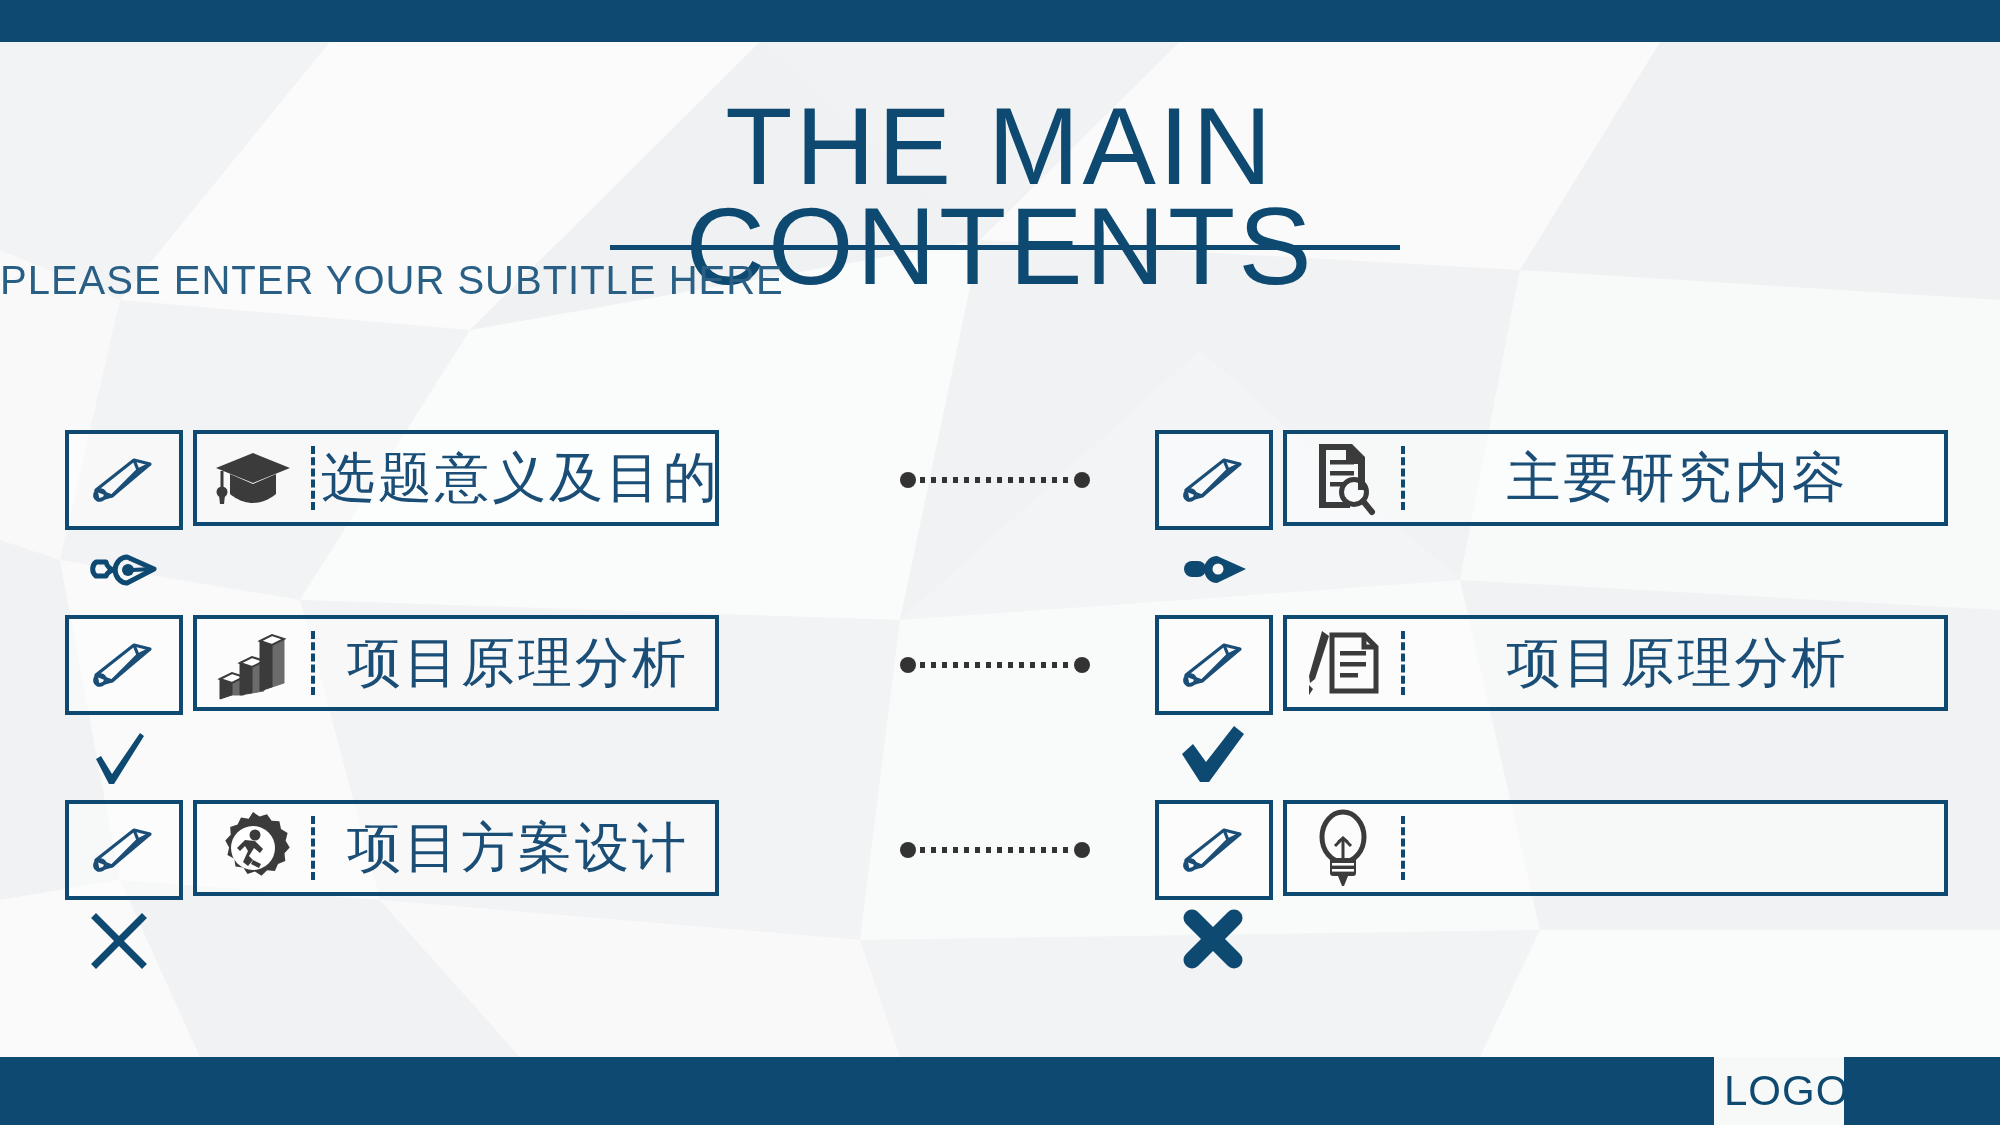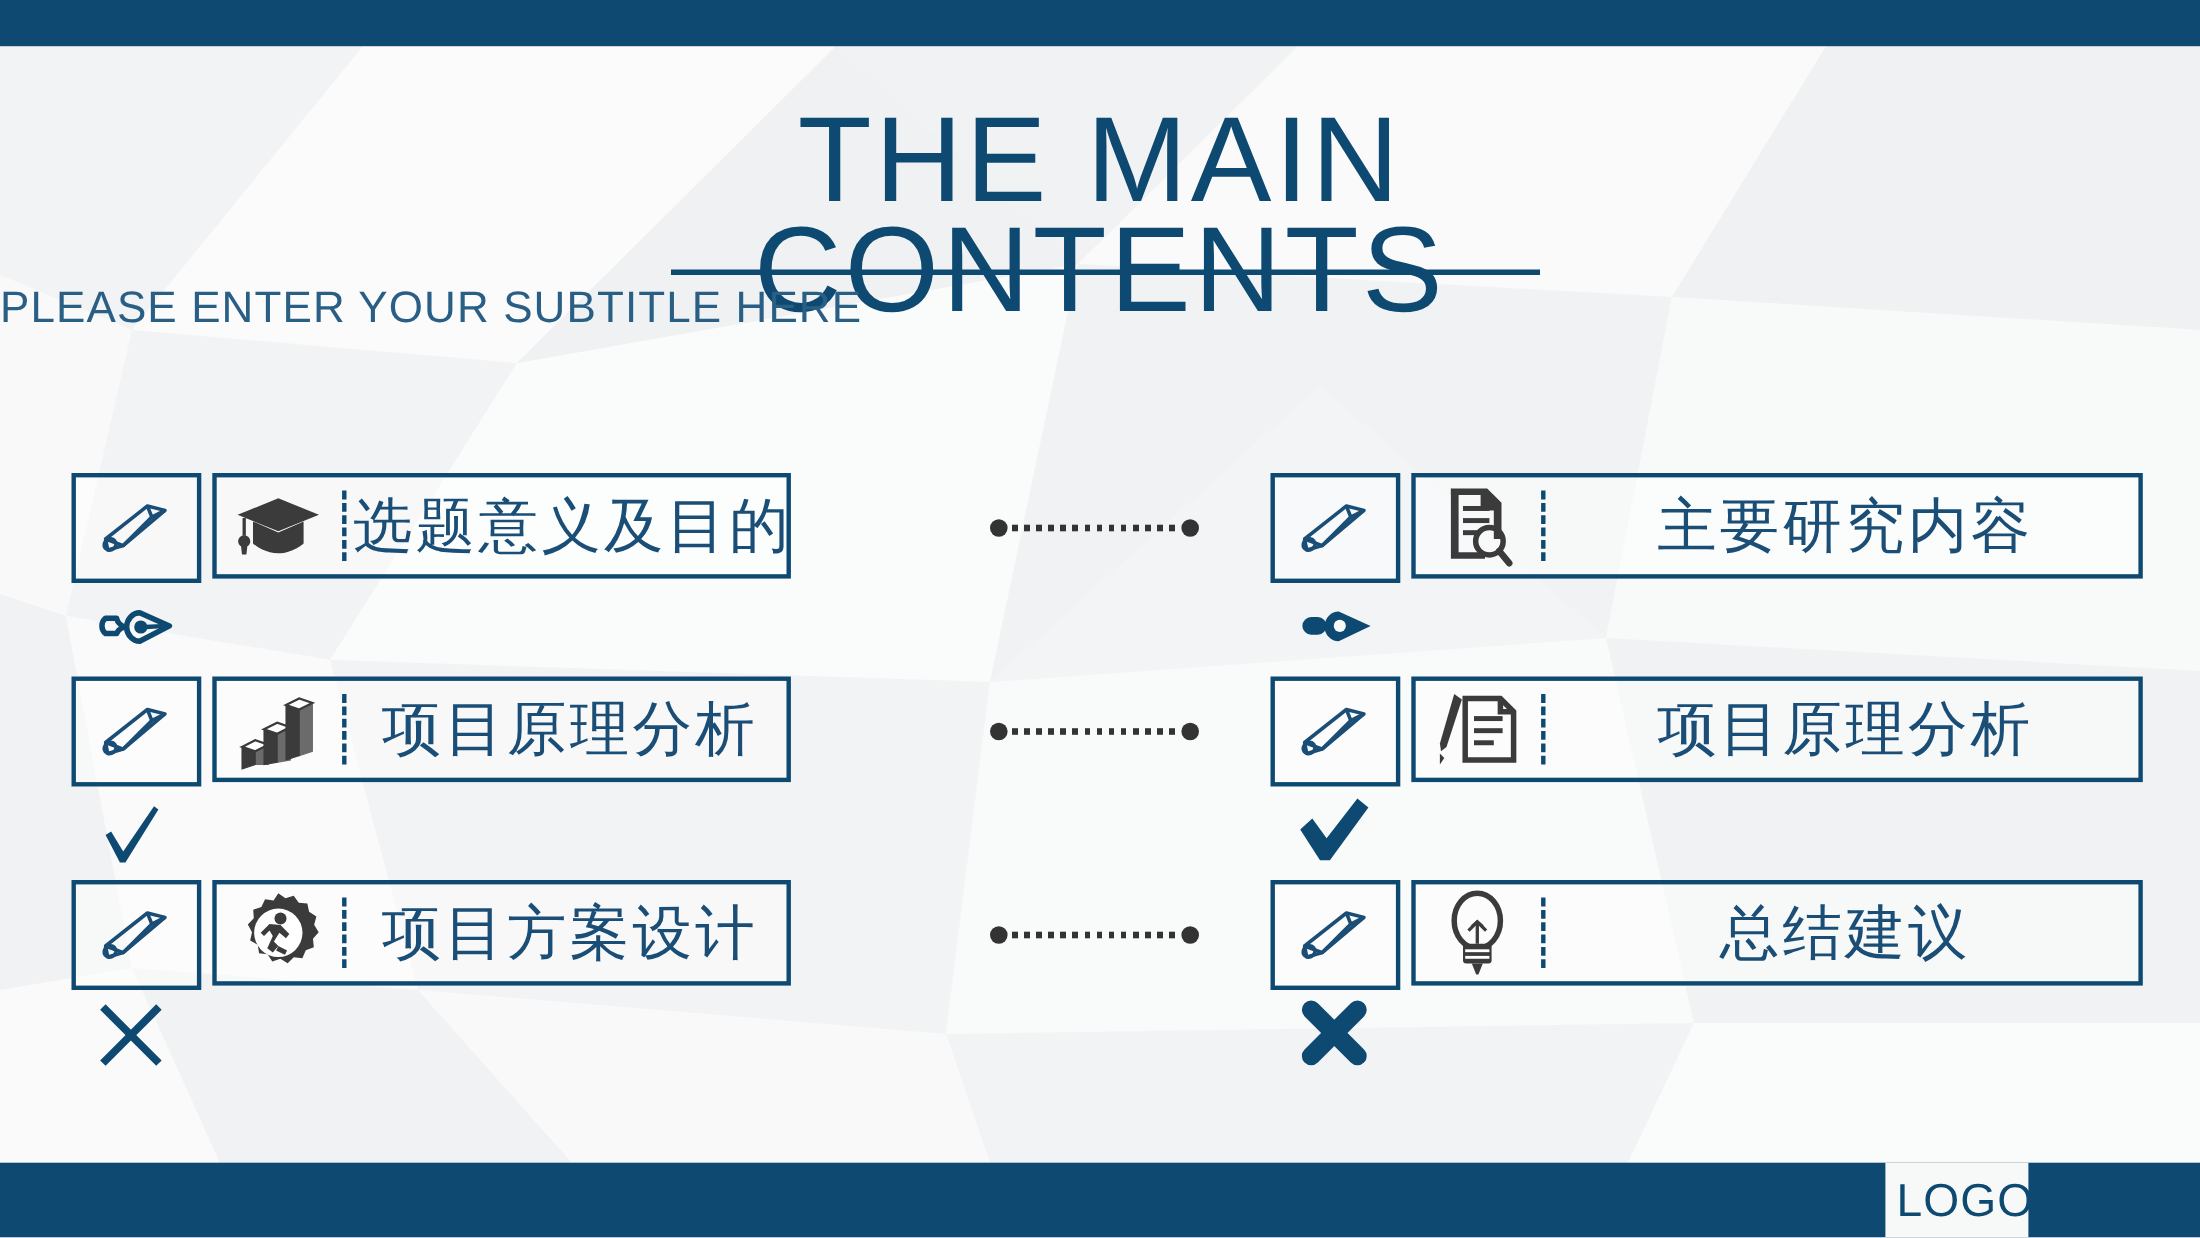--- a/index.html
+++ b/index.html
@@ -326,21 +326,20 @@
             <path d="M22 38 L30 30 L38 38" fill="none" stroke="#3b3b3b" stroke-width="3"></path>
             <path d="M30 30 L30 50" stroke="#3b3b3b" stroke-width="3"></path>
             <path d="M25 34 L30 30 L35 34" fill="none" stroke="#3b3b3b" stroke-width="2.5"></path>
             <rect x="17" y="50" width="26" height="18" rx="3" fill="#3b3b3b"></rect>
             <rect x="19" y="55" width="22" height="2.6" fill="#ffffff"></rect>
             <rect x="19" y="61" width="22" height="2.6" fill="#ffffff"></rect>
             <path d="M25 68 L35 68 L31 78 L29 78 Z" fill="#3b3b3b"></path>
           </svg>
         </div>
         <div class="dash-div"></div>
-        <div class="topic-label">总结建议</div>
       </div>
     </div>
 
     <div class="connector" style="left:900px;top:472px;">
       <div class="conn-dot"></div>
       <div class="conn-line"></div>
       <div class="conn-dot"></div>
     </div>
     <div class="connector" style="left:900px;top:657px;">
       <div class="conn-dot"></div>

